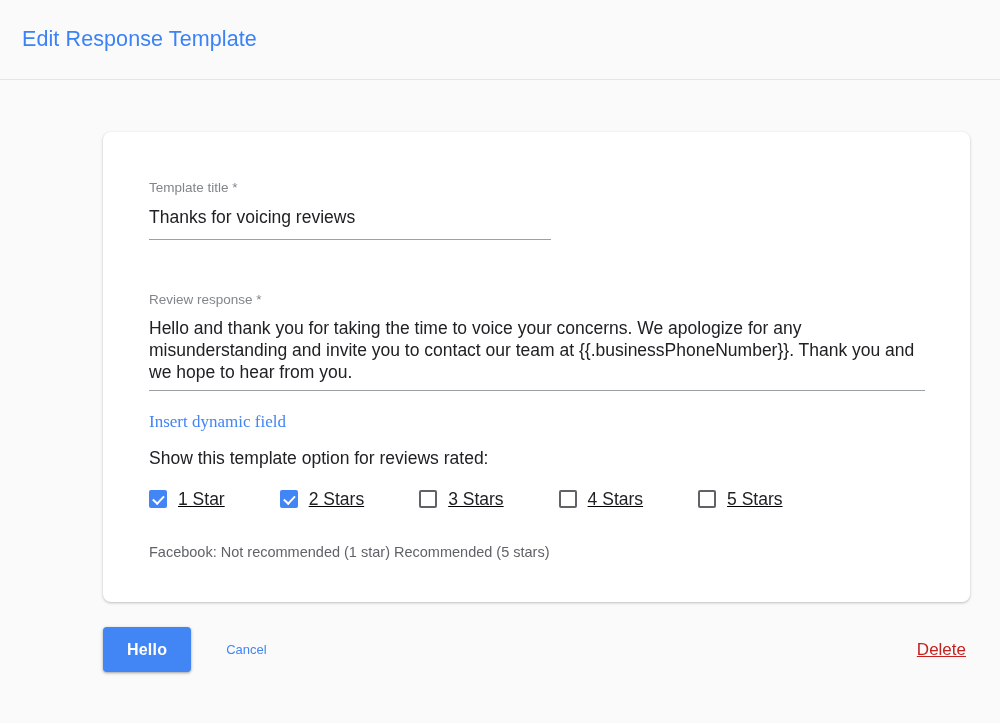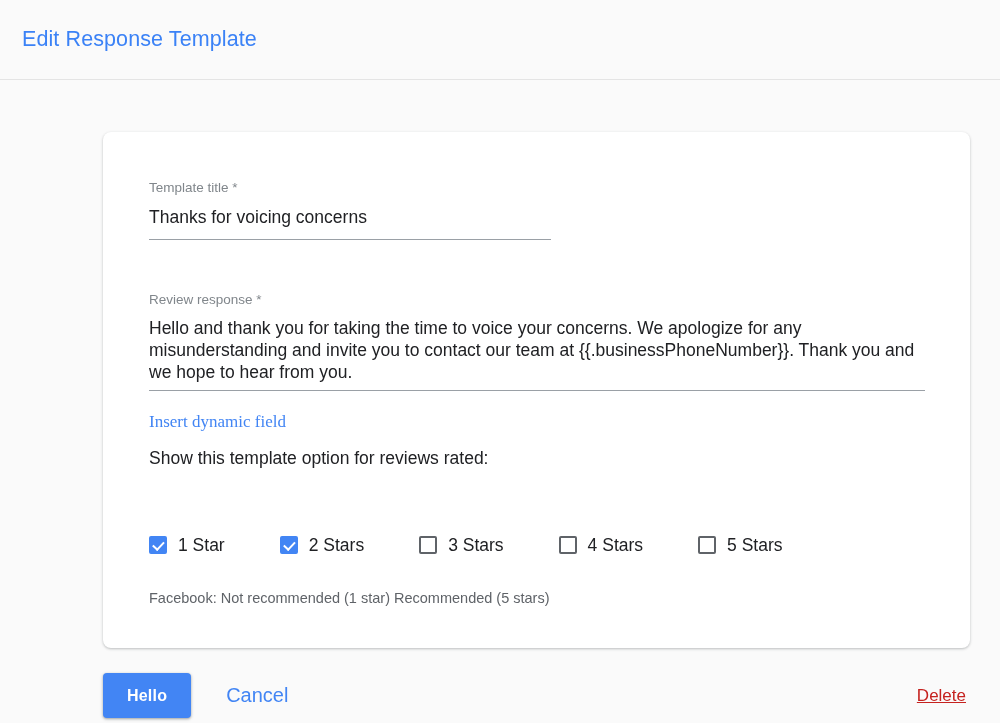--- a/index.html
+++ b/index.html
@@ -102,21 +102,22 @@
   .rating-prompt {
     font-size: 17.5px;
     color: #202124;
     margin-top: 13px;
     line-height: 24px;
   }
 
   .checkbox-row {
     display: flex;
     align-items: center;
-    margin-top: 65px;
+    margin-top: 19px;
+    text-decoration: underline;
   }
   .checkbox-item {
     display: flex;
     align-items: center;
     margin-right: 55px;
     cursor: pointer;
   }
   .checkbox-item:last-child { margin-right: 0; }
 
   .cbox {
@@ -180,21 +181,21 @@
     line-height: 45px;
     cursor: pointer;
     box-shadow: 0 1px 2px rgba(60,64,67,.30), 0 1px 3px 1px rgba(60,64,67,.15);
     font-family: "Liberation Sans", sans-serif;
     letter-spacing: 0.2px;
   }
   .btn-cancel {
     background: none;
     border: none;
     color: #4285f4;
-    font-size: 20px;
+    font-size: 13px;
     margin-left: 31px;
     cursor: pointer;
     font-family: "Liberation Sans", sans-serif;
     padding: 6px 4px;
   }
   .spacer { flex: 1 1 auto; }
   .btn-delete {
     background: none;
     border: none;
     color: #c5221f;
@@ -211,21 +212,21 @@
 <div class="page-header">
   <div class="page-title">Edit Response Template</div>
 </div>
 
 <div class="content-area">
 
   <div class="card">
 
     <div class="field-title-wrap">
       <div class="field-label">Template title *</div>
-      <div class="field-value">Thanks for voicing concerns</div>
+      <div class="field-value">Thanks for voicing reviews</div>
       <div class="field-underline"></div>
     </div>
 
     <div class="field-response-wrap">
       <div class="field-label">Review response *</div>
       <div class="field-response-text">Hello and thank you for taking the time to voice your concerns. We apologize for any misunderstanding and invite you to contact our team at {{.businessPhoneNumber}}. Thank you and we hope to hear from you.</div>
       <div class="field-underline"></div>
     </div>
 
     <div class="dynamic-row">

